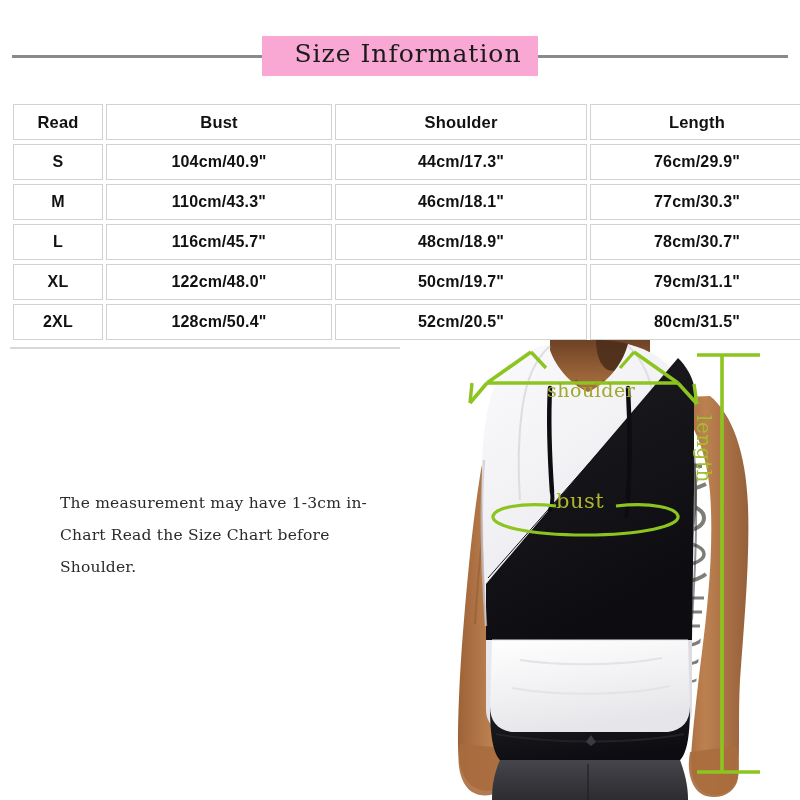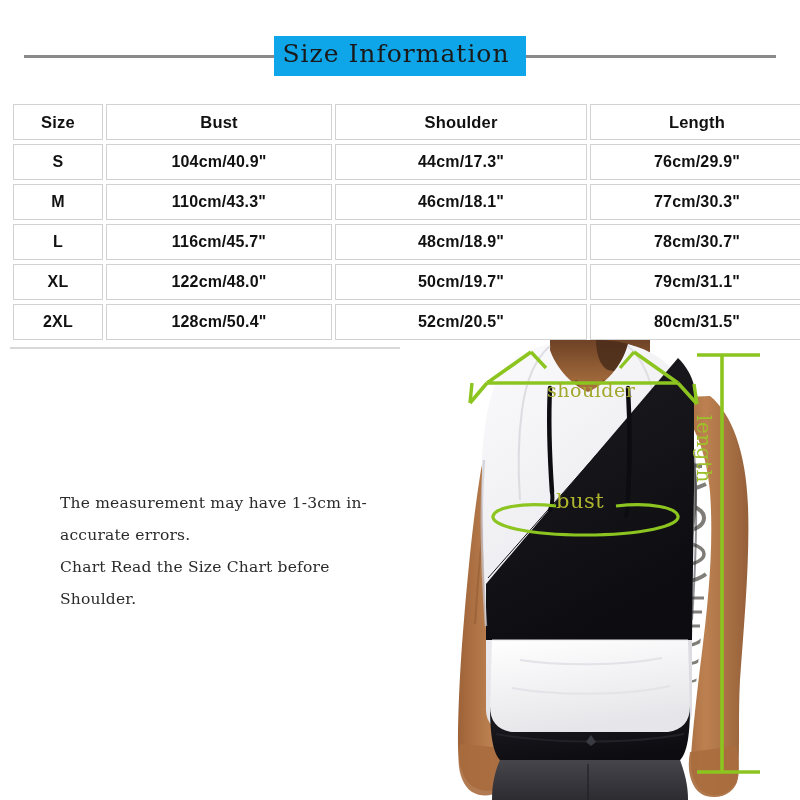--- a/index.html
+++ b/index.html
@@ -16,22 +16,22 @@
   .title-row{
     position:absolute;left:0;top:30px;width:800px;height:52px;
     display:flex;align-items:center;justify-content:center;
   }
   .rule{
     height:3px;background:#8a8a8a;flex:0 0 auto;
   }
   .rule.left{width:250px;margin-right:0;}
   .rule.right{width:250px;margin-left:0;}
   .title-banner{
-    background:#0ea5e9;
-    padding:4px 16px 7px 8px;
+    background:#f9a8d4;
+    padding:4px 16px 7px 32px;
     font-family:"DejaVu Serif","Liberation Serif",serif;
     font-size:25px;
     color:#1a1a1a;
     letter-spacing:1px;
     line-height:1.15;
     white-space:nowrap;
     flex:0 0 auto;
     position:relative;z-index:2;
   }
 
@@ -108,21 +108,21 @@
 
   <div class="title-row">
     <div class="rule left"></div>
     <div class="title-banner">Size Information</div>
     <div class="rule right"></div>
   </div>
 
   <table class="size-table">
     <tbody>
       <tr class="head">
-        <td class="c-size">Size</td>
+        <td class="c-size">Read</td>
         <td class="c-bust">Bust</td>
         <td class="c-shoulder">Shoulder</td>
         <td class="c-length">Length</td>
       </tr>
       <tr>
         <td class="c-size">S</td>
         <td class="c-bust">104cm/40.9"</td>
         <td class="c-shoulder">44cm/17.3"</td>
         <td class="c-length">76cm/29.9"</td>
       </tr>
@@ -149,21 +149,20 @@
         <td class="c-bust">128cm/50.4"</td>
         <td class="c-shoulder">52cm/20.5"</td>
         <td class="c-length">80cm/31.5"</td>
       </tr>
     </tbody>
   </table>
   <div class="table-bottom-rule"></div>
 
   <div class="notes">
     <div>The measurement may have 1-3cm in-</div>
-    <div>accurate errors.</div>
     <div>Chart Read the Size Chart before</div>
     <div>Shoulder.</div>
   </div>
 
   <div class="photo">
     <svg width="400" height="460" viewBox="0 0 400 460" xmlns="http://www.w3.org/2000/svg">
       <defs>
         <linearGradient id="skinL" x1="0" y1="0" x2="1" y2="0">
           <stop offset="0" stop-color="#9e6238"></stop>
           <stop offset="0.45" stop-color="#c08553"></stop>

